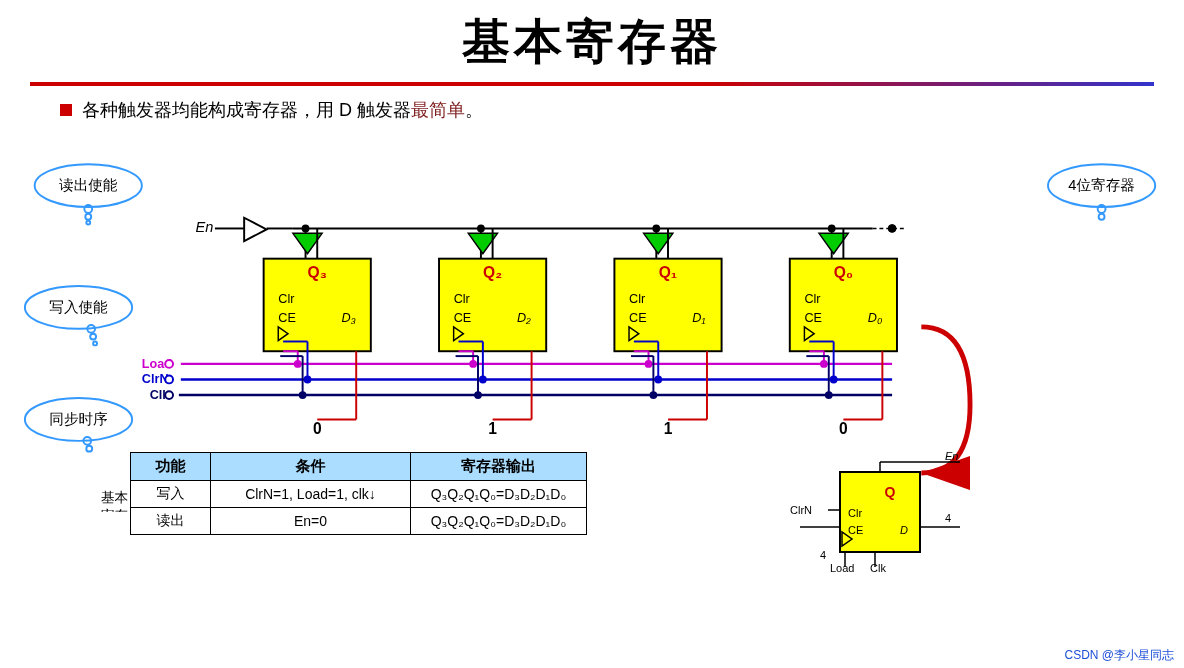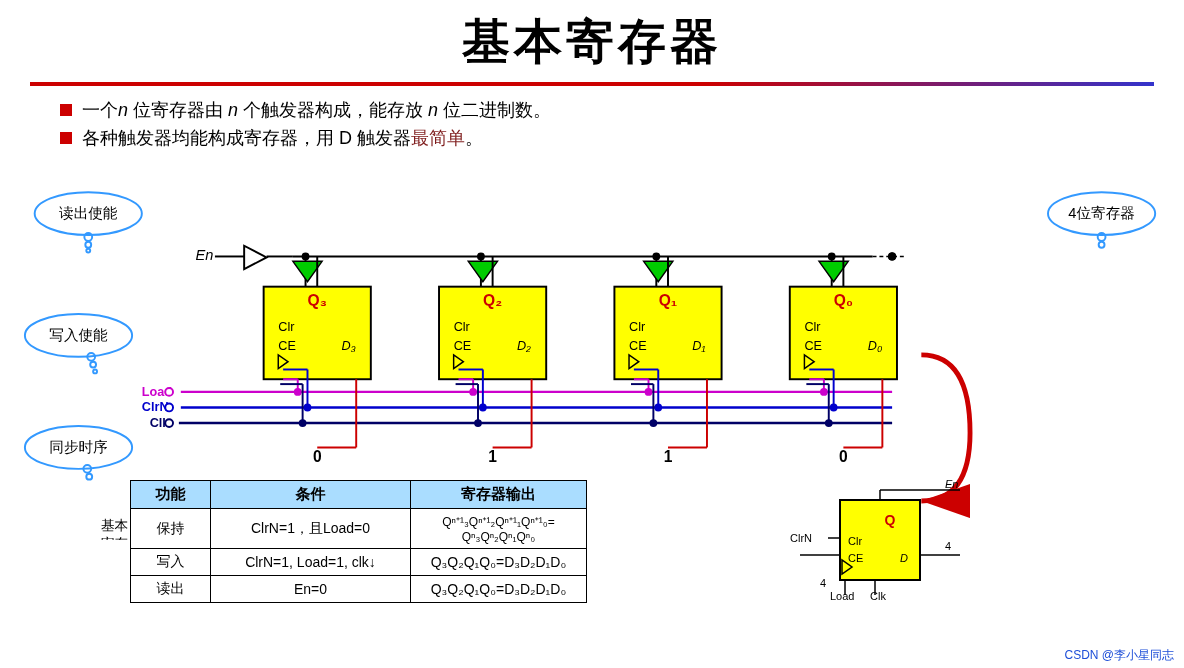--- a/index.html
+++ b/index.html
@@ -98,24 +98,20 @@
 </head>
 <body>
 
 <div class="title">基本寄存器</div>
 
 <div class="divider"></div>
 
 <div class="bullet-section">
   <div class="bullet-item">
     <div class="bullet-square"></div>
-    <span>一个<i>n</i> 位寄存器由 <i>n</i> 个触发器构成，能存放 <i>n</i> 位二进制数。</span>
-  </div>
-  <div class="bullet-item">
-    <div class="bullet-square"></div>
     <span>各种触发器均能构成寄存器，用 D 触发器<span class="red-text">最简单</span>。</span>
   </div>
 </div>
 
 <div class="main-area">
   <svg class="circuit-svg" viewBox="0 0 1184 390" preserveAspectRatio="xMidYMid meet">
 
     <ellipse cx="75" cy="55" rx="55" ry="22" fill="white" stroke="#3399ff" stroke-width="2"></ellipse>
     <text x="75" y="60" text-anchor="middle" font-size="15" fill="#000" font-family="SimHei,Microsoft YaHei,Arial">读出使能</text>
 
@@ -288,26 +284,20 @@
     <text x="88" y="434" font-size="14" fill="#000" font-family="SimHei,Microsoft YaHei">表</text>
     <text x="103" y="380" font-size="14" fill="#000" font-family="SimHei,Microsoft YaHei"></text>
   </svg>
 
   <table class="func-table" style="left:130px; top:320px;">
     <tbody>
         <tr class="header-row">
       <td style="background:#aaddff;font-weight:bold;font-size:15px;width:80px;">功能</td>
       <td style="background:#aaddff;font-weight:bold;font-size:15px;width:200px;text-align:center;">条件</td>
       <td style="background:#aaddff;font-weight:bold;font-size:15px;width:176px;">寄存器输出</td>
-    </tr>
-    <tr>
-      <td>保持</td>
-      <td>ClrN=1，且Load=0</td>
-      <td style="white-space:pre-line;font-size:12px;">Qⁿ⁺¹₃Qⁿ⁺¹₂Qⁿ⁺¹₁Qⁿ⁺¹₀=
-Qⁿ₃Qⁿ₂Qⁿ₁Qⁿ₀</td>
     </tr>
     <tr>
       <td>写入</td>
       <td>ClrN=1, Load=1, clk↓</td>
       <td>Q₃Q₂Q₁Q₀=D₃D₂D₁D₀</td>
     </tr>
     <tr>
       <td>读出</td>
       <td>En=0</td>
       <td>Q₃Q₂Q₁Q₀=D₃D₂D₁D₀</td>

